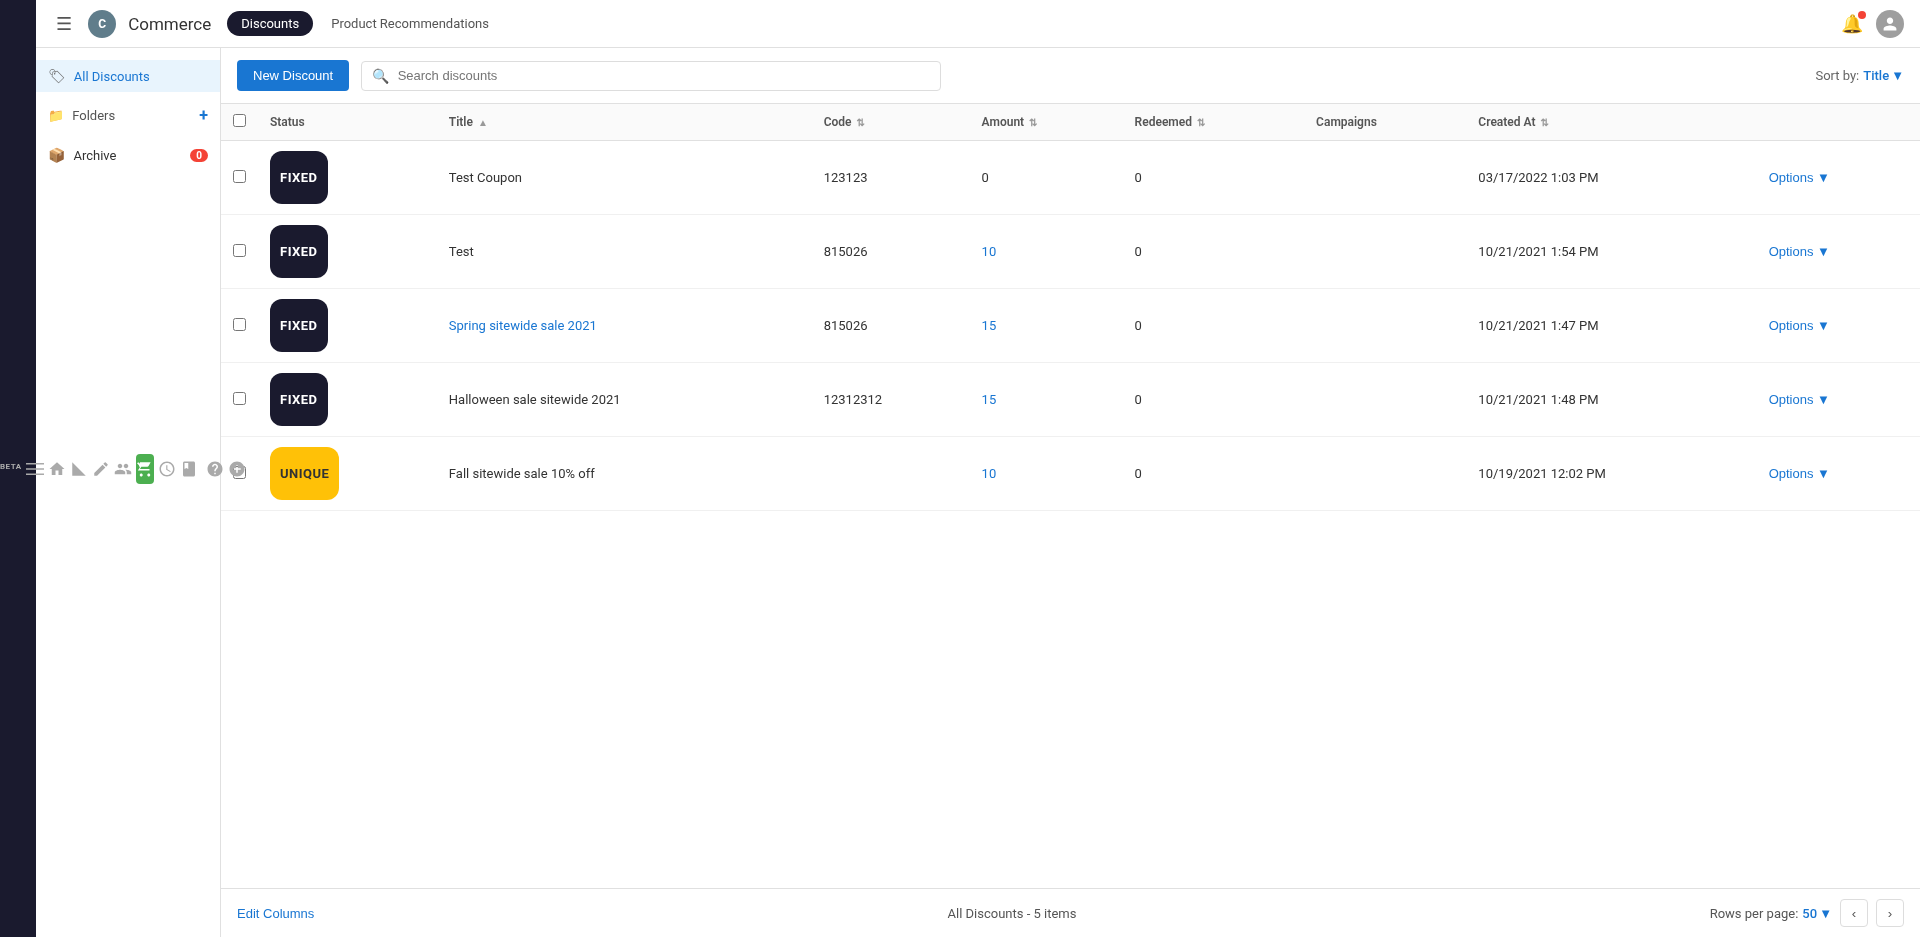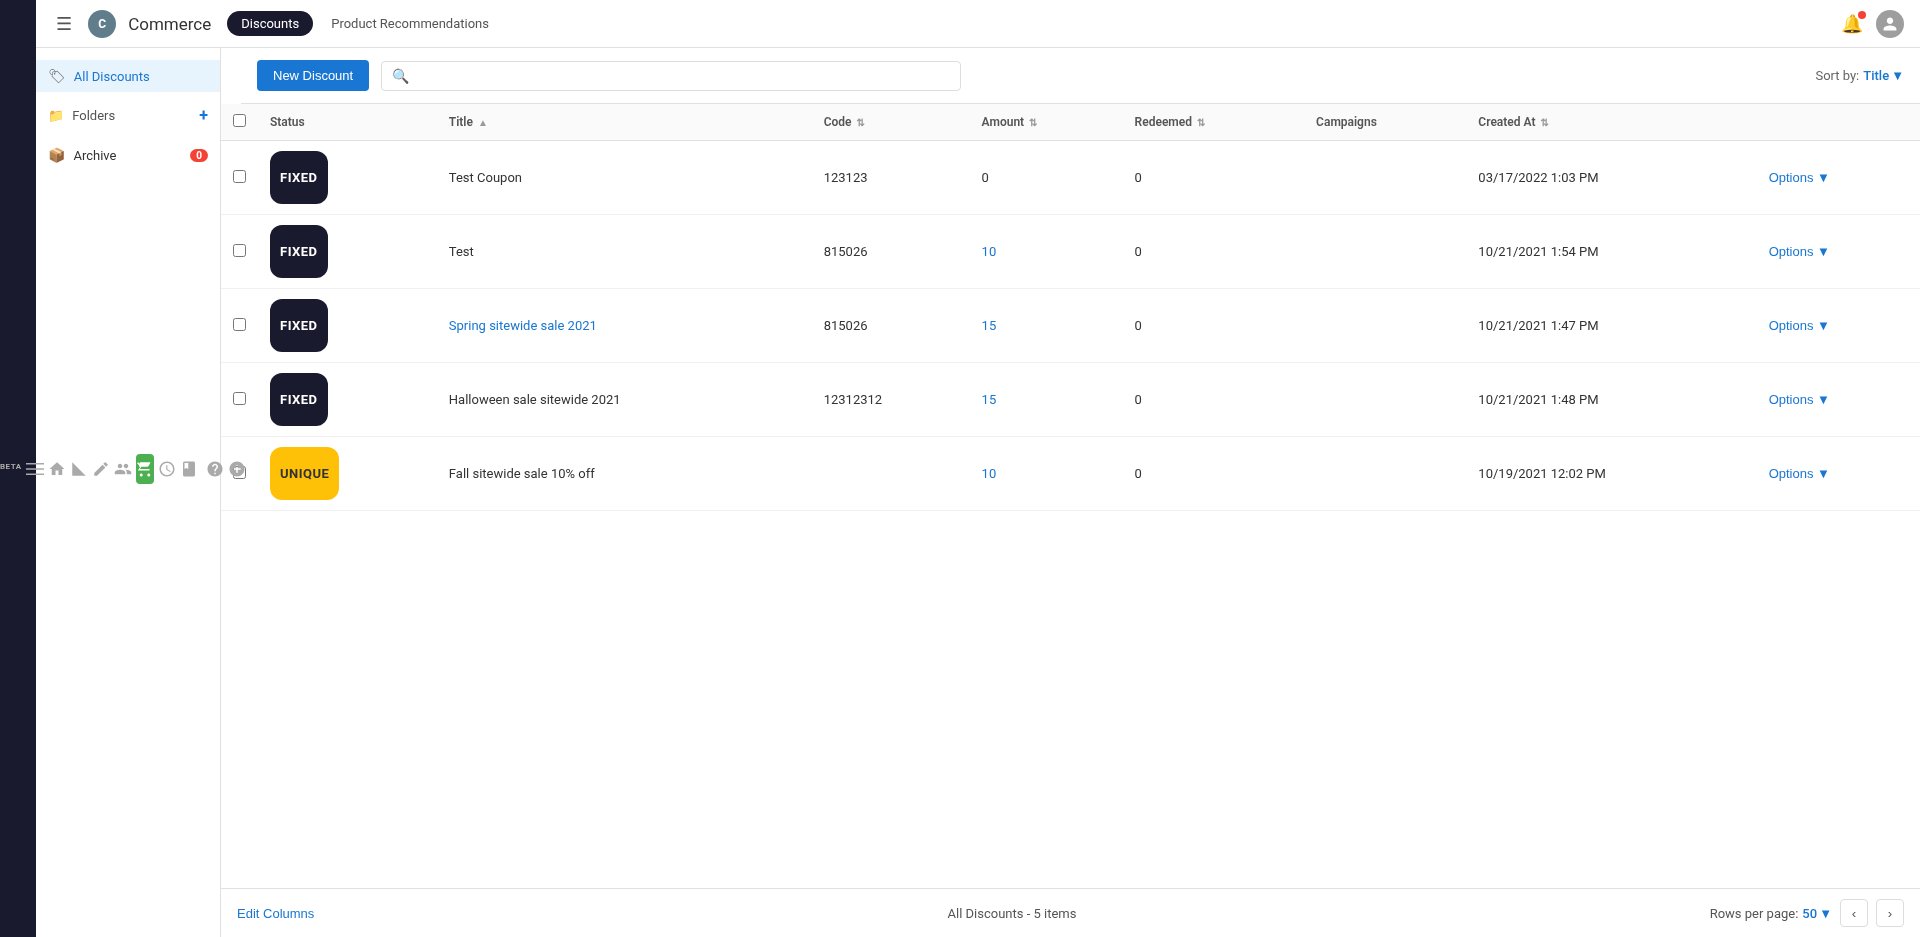--- a/index.html
+++ b/index.html
@@ -192,21 +192,20 @@
       overflow: hidden;
       background: white;
     }
     .toolbar {
       display: flex;
       align-items: center;
       padding: 12px 16px;
       gap: 12px;
       border-bottom: 1px solid #e0e0e0;
       background: white;
-      margin-left: 20px;
     }
     .new-discount-btn {
       background: #1976d2;
       color: white;
       border: none;
       border-radius: 4px;
       padding: 8px 16px;
       font-size: 13px;
       font-weight: 500;
       cursor: pointer;
@@ -456,20 +455,21 @@
         <span class="sidebar-badge">0</span>
       </div>
     </div>
 
     <div class="main-panel">
 
       <div class="toolbar">
         <button class="new-discount-btn">New Discount</button>
         <div class="search-wrapper">
           <span class="search-icon">🔍</span>
+          <input class="search-input" type="text" placeholder="Search discounts" style="">
         </div>
         <div class="sort-by-area">
           <span>Sort by:</span>
           <span class="sort-value">
             <span>Title</span>
             <span>▼</span>
           </span>
         </div>
       </div>
 

